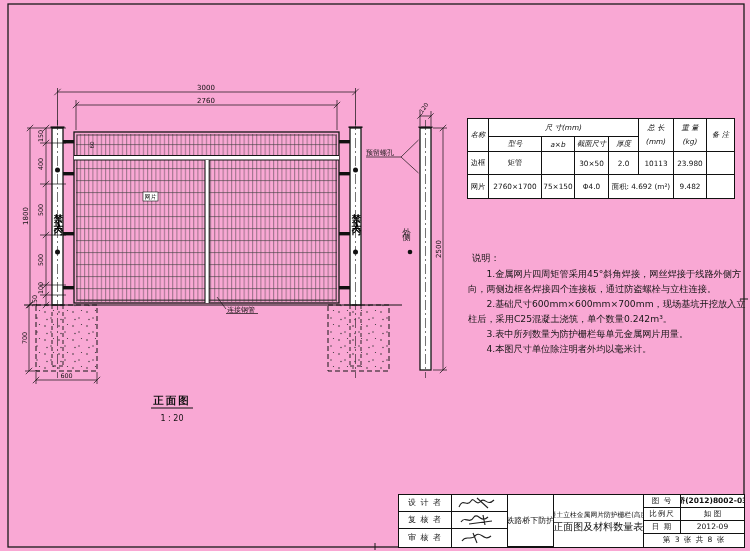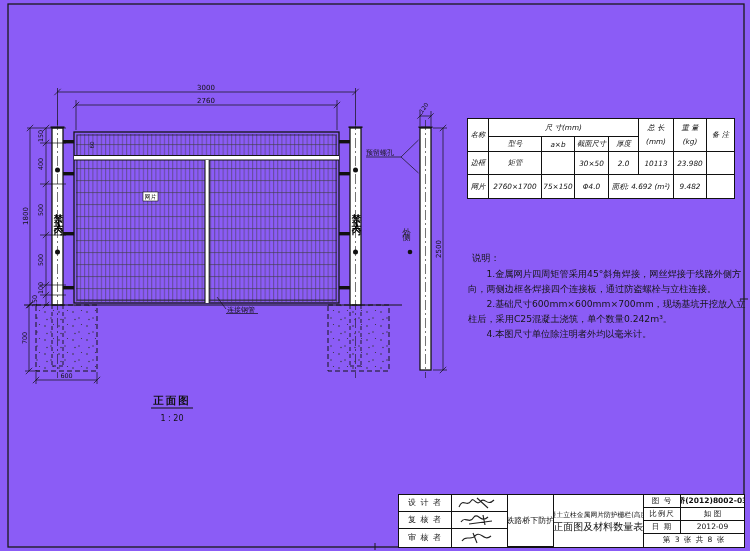--- a/index.html
+++ b/index.html
@@ -1,30 +1,30 @@
 <!DOCTYPE html>
 <html><head>
 <meta charset="utf-8">
 <style>
   html,body{margin:0;padding:0;background:#e8e8e8;}
-  #sheet{position:relative;width:750px;height:551px;background:#8b5cf6;overflow:hidden;
+  #sheet{position:relative;width:750px;height:551px;background:#f9a8d4;overflow:hidden;
          font-family:"DejaVu Sans",sans-serif;color:#111;}
   #linework{position:absolute;left:0;top:0;}
   .abs{position:absolute;}
   .vtext{writing-mode:vertical-rl;text-orientation:upright;}
   
   .mt-title{left:467px;top:88px;width:266px;text-align:center;}
   .mt-title span{display:inline-block;font-family:"DejaVu Serif",serif;font-weight:bold;
                  font-size:13px;letter-spacing:7px;padding:0 4px 3px 10px;border-bottom:1.6px solid #111;}
   .mtable{left:467px;top:118px;display:grid;box-sizing:border-box;
           grid-template-columns:21px 53px 33px 34px 30px 35px 33px 27px;
           grid-template-rows:18px 15px 23px 23px;
           border:1.5px solid #111;background:#fff;}
   .mtable>div{display:flex;align-items:center;justify-content:center;box-sizing:border-box;
-              font-size:7.3px;white-space:nowrap;overflow:hidden;font-style:italic;}
+              font-size:7.3px;white-space:nowrap;overflow:hidden;}
   .mtable .hd{font-style:italic;}
   .br{border-right:.9px solid #111;} .bb{border-bottom:.9px solid #111;}
   .two{flex-direction:column;line-height:8.5px;gap:6px;}
   
   .notes{left:468px;top:250px;width:278px;font-size:9.2px;line-height:15px;color:#161616;}
   .notes .nt{margin:0 0 1px 4px;}
   .notes p{margin:0;text-indent:2em;}
   
   .tblock{left:398px;top:493.5px;width:347px;height:54px;box-sizing:border-box;
           border:1.5px solid #111;display:flex;background:#fff;}
@@ -267,20 +267,21 @@
     <div class="br">Φ4.0</div>
     <div class="br" style="grid-column:5/7">面积: 4.692 (m²)</div>
     <div class="br">9.482</div>
     <div></div>
   </div>
 
   <div class="abs notes">
     <div class="nt">说明：</div>
     <p>1.金属网片四周矩管采用45°斜角焊接，网丝焊接于线路外侧方向，两侧边框各焊接四个连接板，通过防盗螺栓与立柱连接。</p>
     <p>2.基础尺寸600mm×600mm×700mm，现场基坑开挖放入立柱后，采用C25混凝土浇筑，单个数量0.242m³。</p>
+    <p>3.表中所列数量为防护栅栏每单元金属网片用量。</p>
     <p>4.本图尺寸单位除注明者外均以毫米计。</p>
   </div>
 
   <div class="abs tblock">
     <div class="tb-a">
       <div class="cell lbl br bb">设 计 者</div>
       <div class="cell br bb sig">
         <svg width="50" height="16" viewBox="0 0 50 16">
             <path d="M4 12 C8 2 12 13 16 6 C19 1 21 12 26 6 C30 2 32 12 39 5 M22 3 L33 13" fill="none" stroke="#222" stroke-width="1.1"></path>
           </svg>

